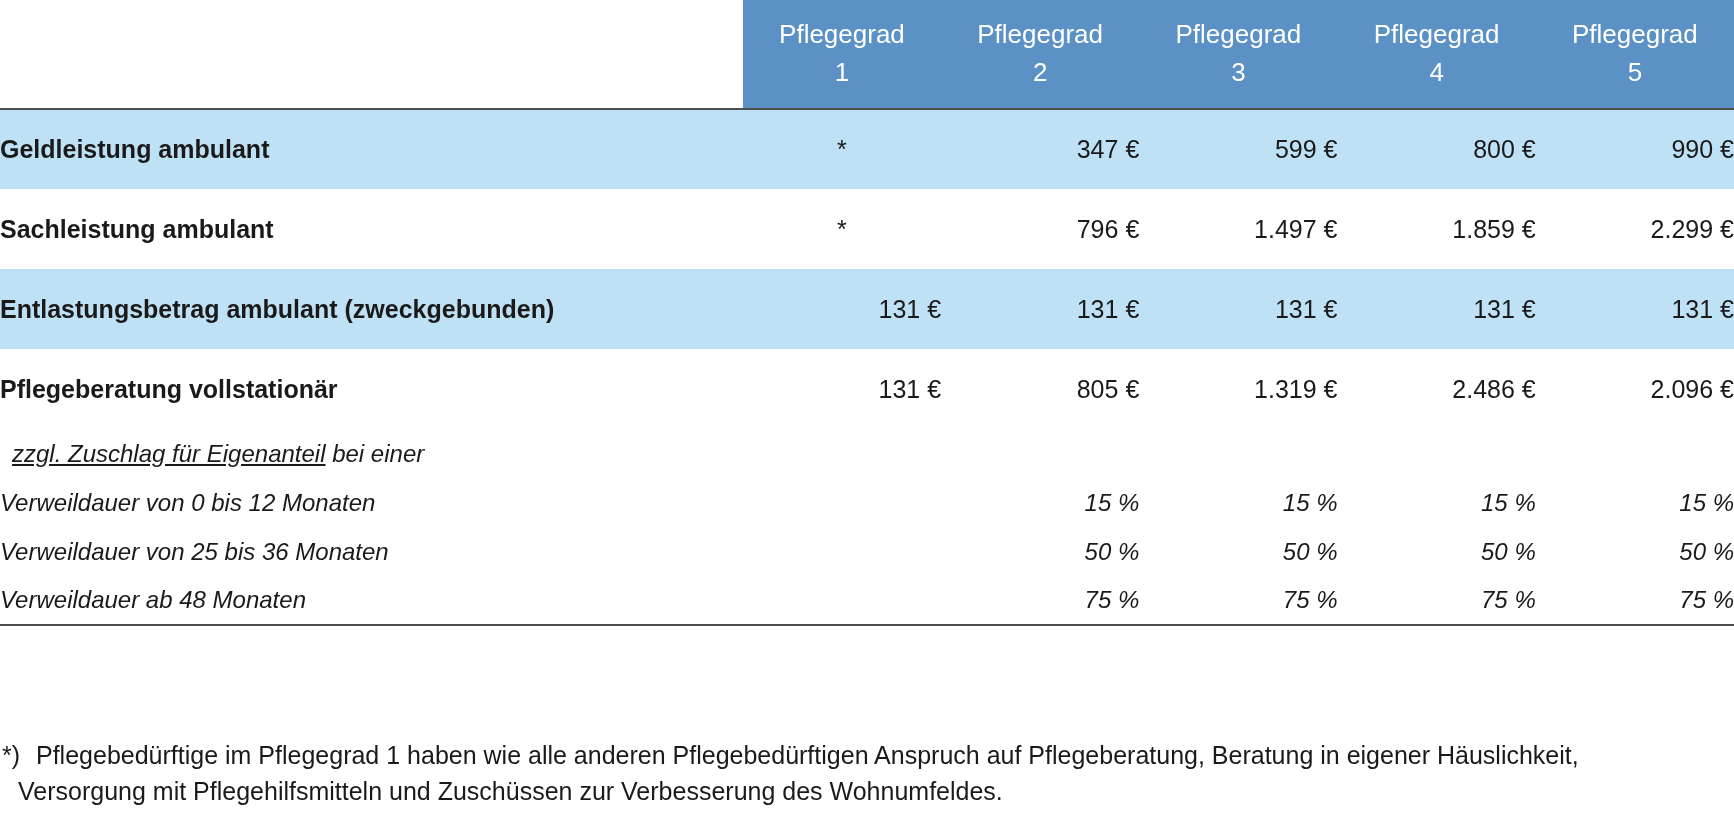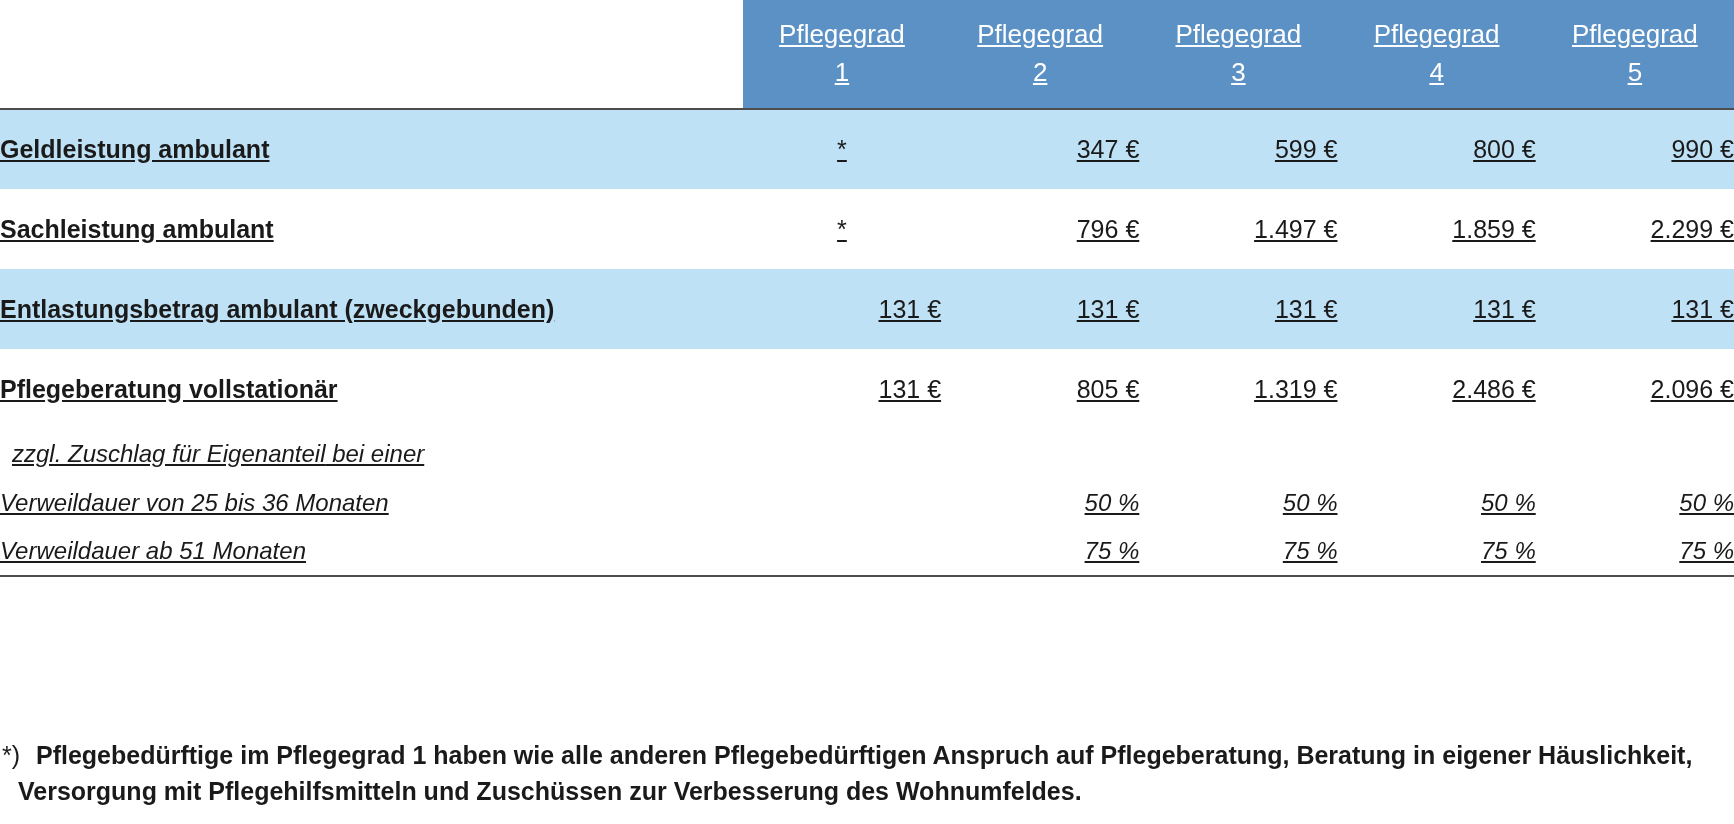--- a/index.html
+++ b/index.html
@@ -73,21 +73,20 @@
     border-collapse: collapse;
     width: 1734px;
     table-layout: fixed;
   }
   table.main col.c-label { width: 742px; }
   table.main col.c-val   { width: 198px; }
 
   table.main td, table.main th {
     padding: 0;
     vertical-align: middle;
-    text-decoration: underline;
   }
 
   
   .hdr-row { height: 108px; }
   .hdr-spacer { background: #ffffff; height: 108px; }
   th.hdr {
     background: #5b91c4;
     color: #ffffff;
     font-weight: normal;
     font-size: 26px;
@@ -153,21 +152,20 @@
     line-height: 1.42;
     color: #1a1a1a;
   }
   .footnote .marker {
     float: left;
     width: 34px;
   }
   .footnote .fn-text {
     display: block;
     margin-left: 16px;
-    font-weight: bold;
   }
 </style>
 </head>
 <body>
 
 <div class="page">
 
   <div class="logo-wrap">
     <div class="logo-outer"></div>
     <div class="logo-ring"></div>
@@ -249,33 +247,41 @@
 
         <tr class="sub-row plain">
           <td class="sub-label"><span class="u">zzgl. Zuschlag für Eigenanteil</span><span> bei einer</span></td>
           <td class="sub-val"></td>
           <td class="sub-val"></td>
           <td class="sub-val"></td>
           <td class="sub-val"></td>
           <td class="sub-val"></td>
         </tr>
 
+        <tr class="sub-row plain">
+          <td class="sub-label">Verweildauer von 0 bis 12 Monaten</td>
+          <td class="sub-val"></td>
+          <td class="sub-val">15 %</td>
+          <td class="sub-val">15 %</td>
+          <td class="sub-val">15 %</td>
+          <td class="sub-val">15 %</td>
+        </tr>
 
 
         <tr class="sub-row plain">
           <td class="sub-label">Verweildauer von 25 bis 36 Monaten</td>
           <td class="sub-val"></td>
           <td class="sub-val">50 %</td>
           <td class="sub-val">50 %</td>
           <td class="sub-val">50 %</td>
           <td class="sub-val">50 %</td>
         </tr>
 
         <tr class="sub-row plain rule-bottom">
-          <td class="sub-label">Verweildauer ab 51 Monaten</td>
+          <td class="sub-label">Verweildauer ab 48 Monaten</td>
           <td class="sub-val"></td>
           <td class="sub-val">75 %</td>
           <td class="sub-val">75 %</td>
           <td class="sub-val">75 %</td>
           <td class="sub-val">75 %</td>
         </tr>
       </tbody>
     </table>
   </div>
 

